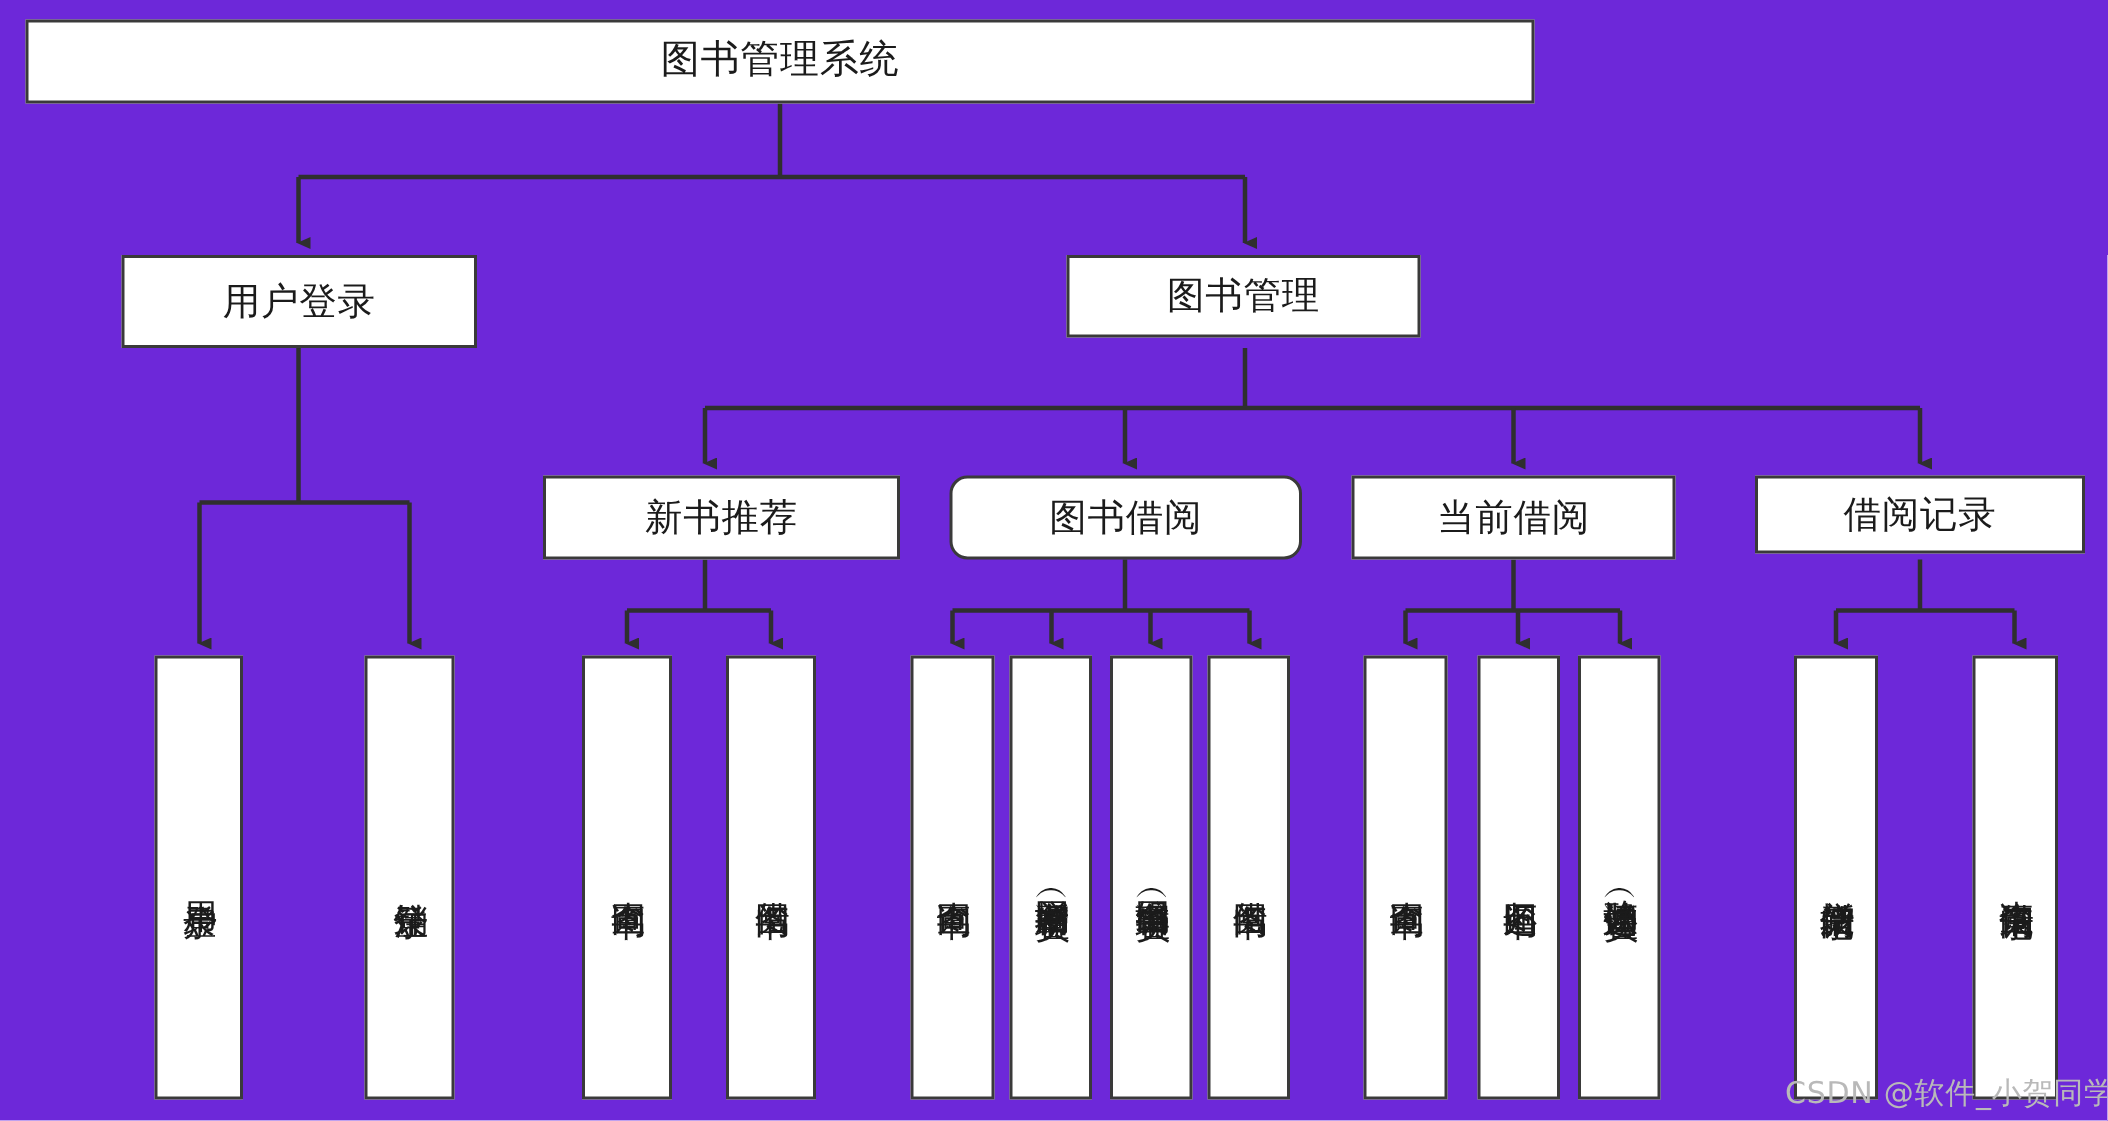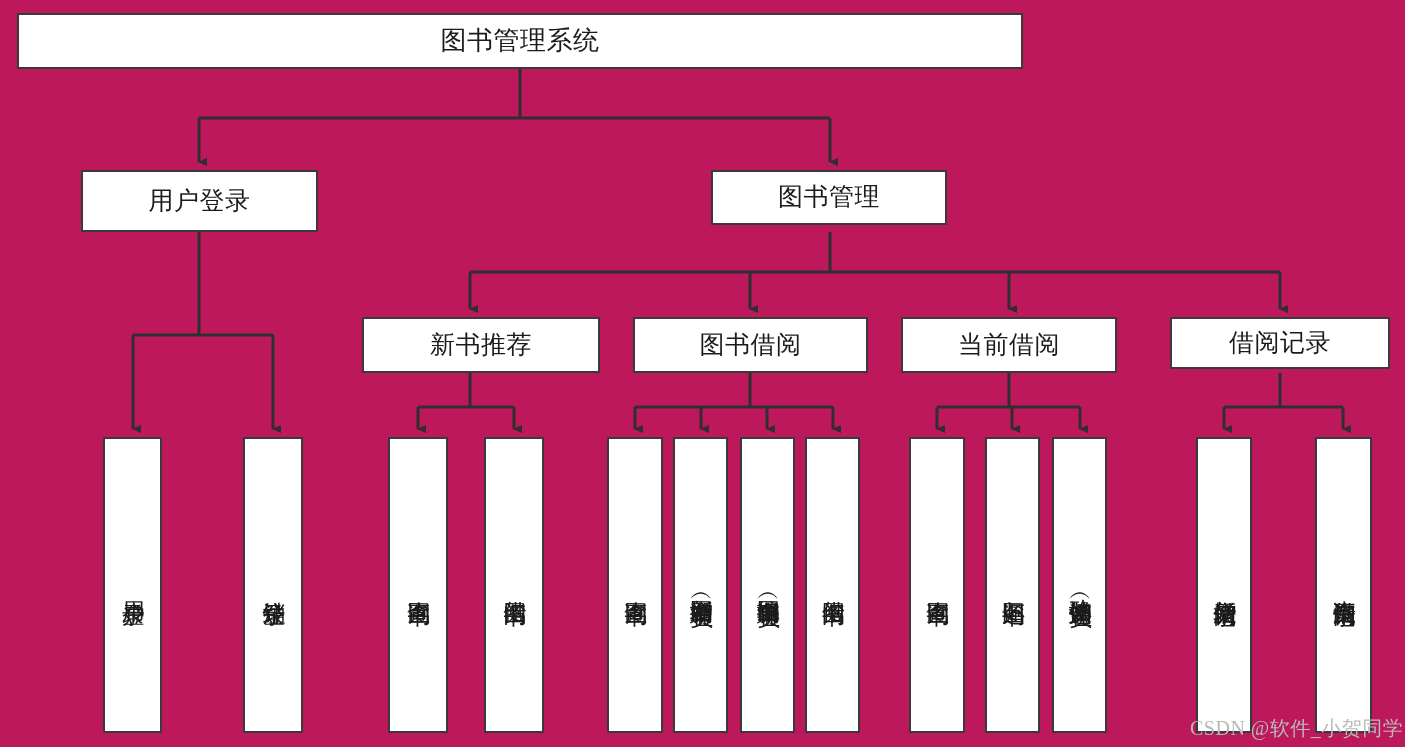--- a/index.html
+++ b/index.html
@@ -67,21 +67,21 @@
     font-size: 20px;
     color: #b9b9b9;
     white-space: nowrap;
     z-index: 5;
     letter-spacing: 0.5px;
   }
 </style>
 </head>
 <body>
 
-<div id="canvas" style="background: #be185d; font-family: Liberation Serif, serif;">
+<div id="canvas" style="background: #6d28d9;">
 
   <svg id="edges" viewBox="0 0 1405 747" width="1405" height="747" xmlns="http://www.w3.org/2000/svg">
     <defs>
       <marker id="arrowhead" markerWidth="9" markerHeight="9" refX="4" refY="8" orient="auto" markerUnits="userSpaceOnUse">
         <path d="M0,0 L8,0 L4,9 Z" fill="#2f2f2f"></path>
       </marker>
     </defs>
     <g stroke="#2f2f2f" stroke-width="3" fill="none">
 
       <path d="M520,69 L520,118"></path>
@@ -127,21 +127,21 @@
       <path d="M1343,407 L1343,429" marker-end="url(#arrowhead)"></path>
     </g>
   </svg>
 
   <div class="node node-h node-root" style="left: 17px; top: 13px; width: 1006px; height: 56px; border-color: rgb(58, 58, 58); background: rgb(255, 255, 255); color: rgb(27, 27, 27);">图书管理系统</div>
 
   <div class="node node-h" style="left: 81px; top: 170px; width: 237px; height: 62px; border-color: rgb(58, 58, 58); background: rgb(255, 255, 255); color: rgb(27, 27, 27);">用户登录</div>
   <div class="node node-h" style="left: 711px; top: 170px; width: 236px; height: 55px; border-color: rgb(58, 58, 58); background: rgb(255, 255, 255); color: rgb(27, 27, 27);">图书管理</div>
 
   <div class="node node-h" style="left: 362px; top: 317px; width: 238px; height: 56px; border-color: rgb(58, 58, 58); background: rgb(255, 255, 255); color: rgb(27, 27, 27);">新书推荐</div>
-  <div class="node node-h" style="left: 633px; top: 317px; width: 235px; height: 56px; border-color: rgb(58, 58, 58); background: rgb(255, 255, 255); color: rgb(27, 27, 27);">图书借阅</div>
+  <div class="node node-h" style="left: 633px; top: 317px; width: 235px; height: 56px; border-color: rgb(58, 58, 58); background: rgb(255, 255, 255); color: rgb(27, 27, 27); border-radius: 12px;">图书借阅</div>
   <div class="node node-h" style="left: 901px; top: 317px; width: 216px; height: 56px; border-color: rgb(58, 58, 58); background: rgb(255, 255, 255); color: rgb(27, 27, 27);">当前借阅</div>
   <div class="node node-h" style="left: 1170px; top: 317px; width: 220px; height: 52px; border-color: rgb(58, 58, 58); background: rgb(255, 255, 255); color: rgb(27, 27, 27);">借阅记录</div>
 
   <div class="node node-v" style="left: 103px; top: 437px; width: 59px; height: 296px; border-color: rgb(58, 58, 58); background: rgb(255, 255, 255); color: rgb(27, 27, 27);">
     <span class="vtext">用户登录</span>
   </div>
   <div class="node node-v" style="left: 243px; top: 437px; width: 60px; height: 296px; border-color: rgb(58, 58, 58); background: rgb(255, 255, 255); color: rgb(27, 27, 27);">
     <span class="vtext">注销登录</span>
   </div>
   <div class="node node-v" style="left: 388px; top: 437px; width: 60px; height: 296px; border-color: rgb(58, 58, 58); background: rgb(255, 255, 255); color: rgb(27, 27, 27);">

